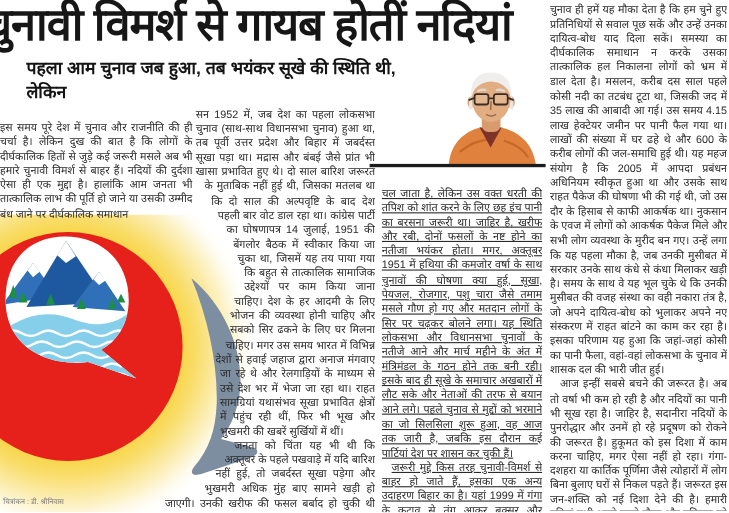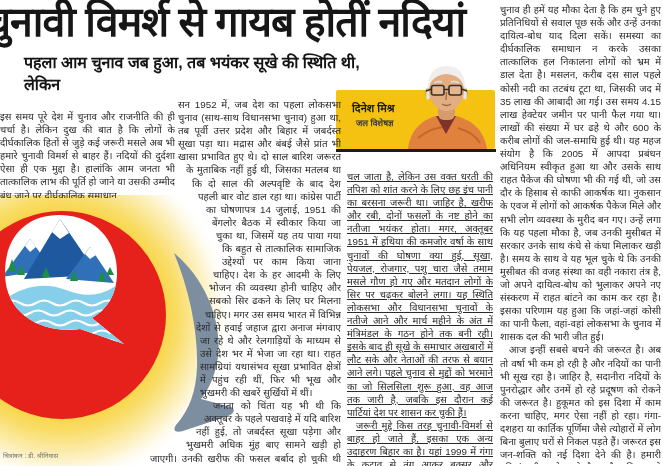--- a/index.html
+++ b/index.html
@@ -82,24 +82,20 @@
   </svg>
 
   <div id="headline">
     <span>चुनावी विमर्श से गायब होतीं नदियां</span>
   </div>
 
   <div id="subtitle">
     <div>पहला आम चुनाव जब हुआ, तब भयंकर सूखे की स्थिति थी, लेकिन</div>
   </div>
 
-  <div id="byline-box">
-    <div id="byline-name">दिनेश मिश्र</div>
-    <div id="byline-role">जल विशेषज्ञ</div>
-  </div>
   <svg id="photo" viewBox="0 0 97 89">
     <path d="M10,89 C12,70 24,60 38,56 L58,56 C74,60 86,70 89,89 Z" fill="#e0823d"></path>
     <path d="M20,78 C30,70 40,67 48,67 M60,68 C70,71 78,76 82,83" stroke="#c4682a" stroke-width="2" fill="none"></path>
     <polygon points="38,56 48,74 58,56" fill="#7e332a"></polygon>
     <rect x="40" y="42" width="17" height="18" rx="6" fill="#d79b6e"></rect>
     <ellipse cx="30.5" cy="33" rx="3.5" ry="5.5" fill="#d79b6e"></ellipse>
     <ellipse cx="66.5" cy="33" rx="3.5" ry="5.5" fill="#d79b6e"></ellipse>
     <ellipse cx="48.5" cy="30" rx="17.5" ry="21" fill="#e2ad80"></ellipse>
     <path d="M30,30 Q29,6 48.5,6 Q68,6 67,30 Q64,15 48.5,14 Q33,15 30,30 Z" fill="#efeeec"></path>
     <path d="M30,26 Q27,34 29,40 L32,38 Z M67,26 Q70,34 68,40 L65,38 Z" fill="#e8e6e3"></path>

